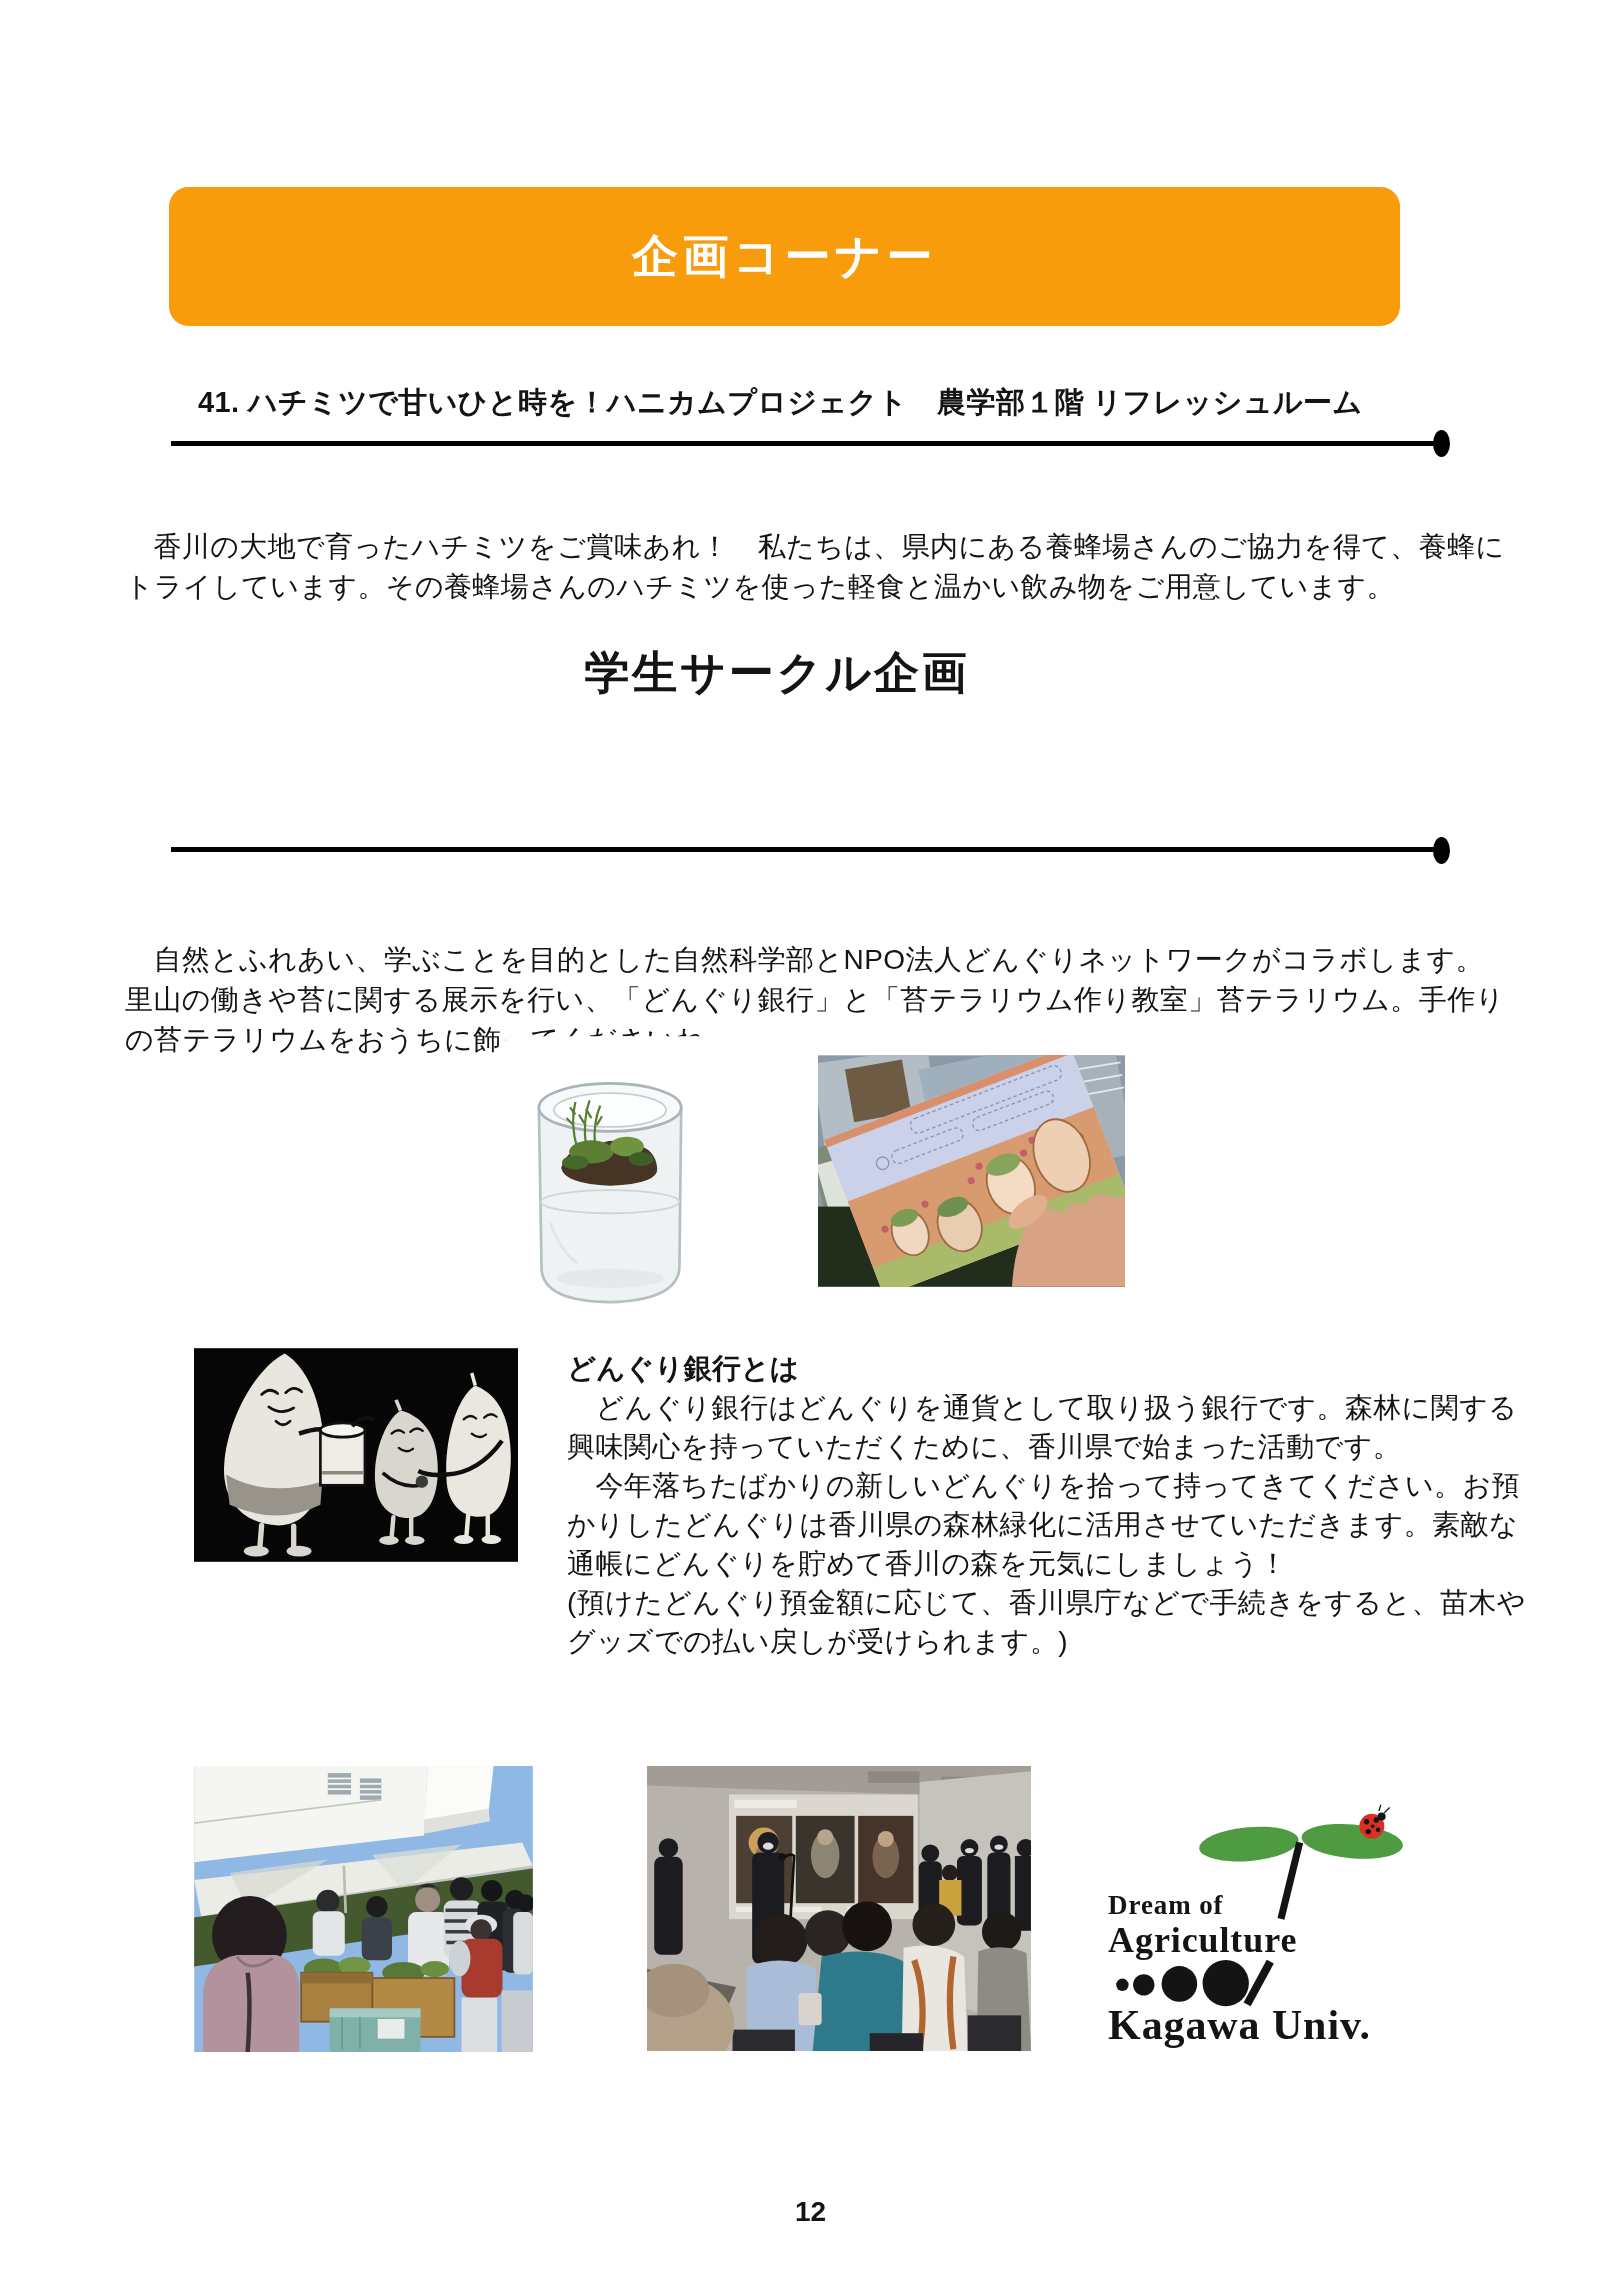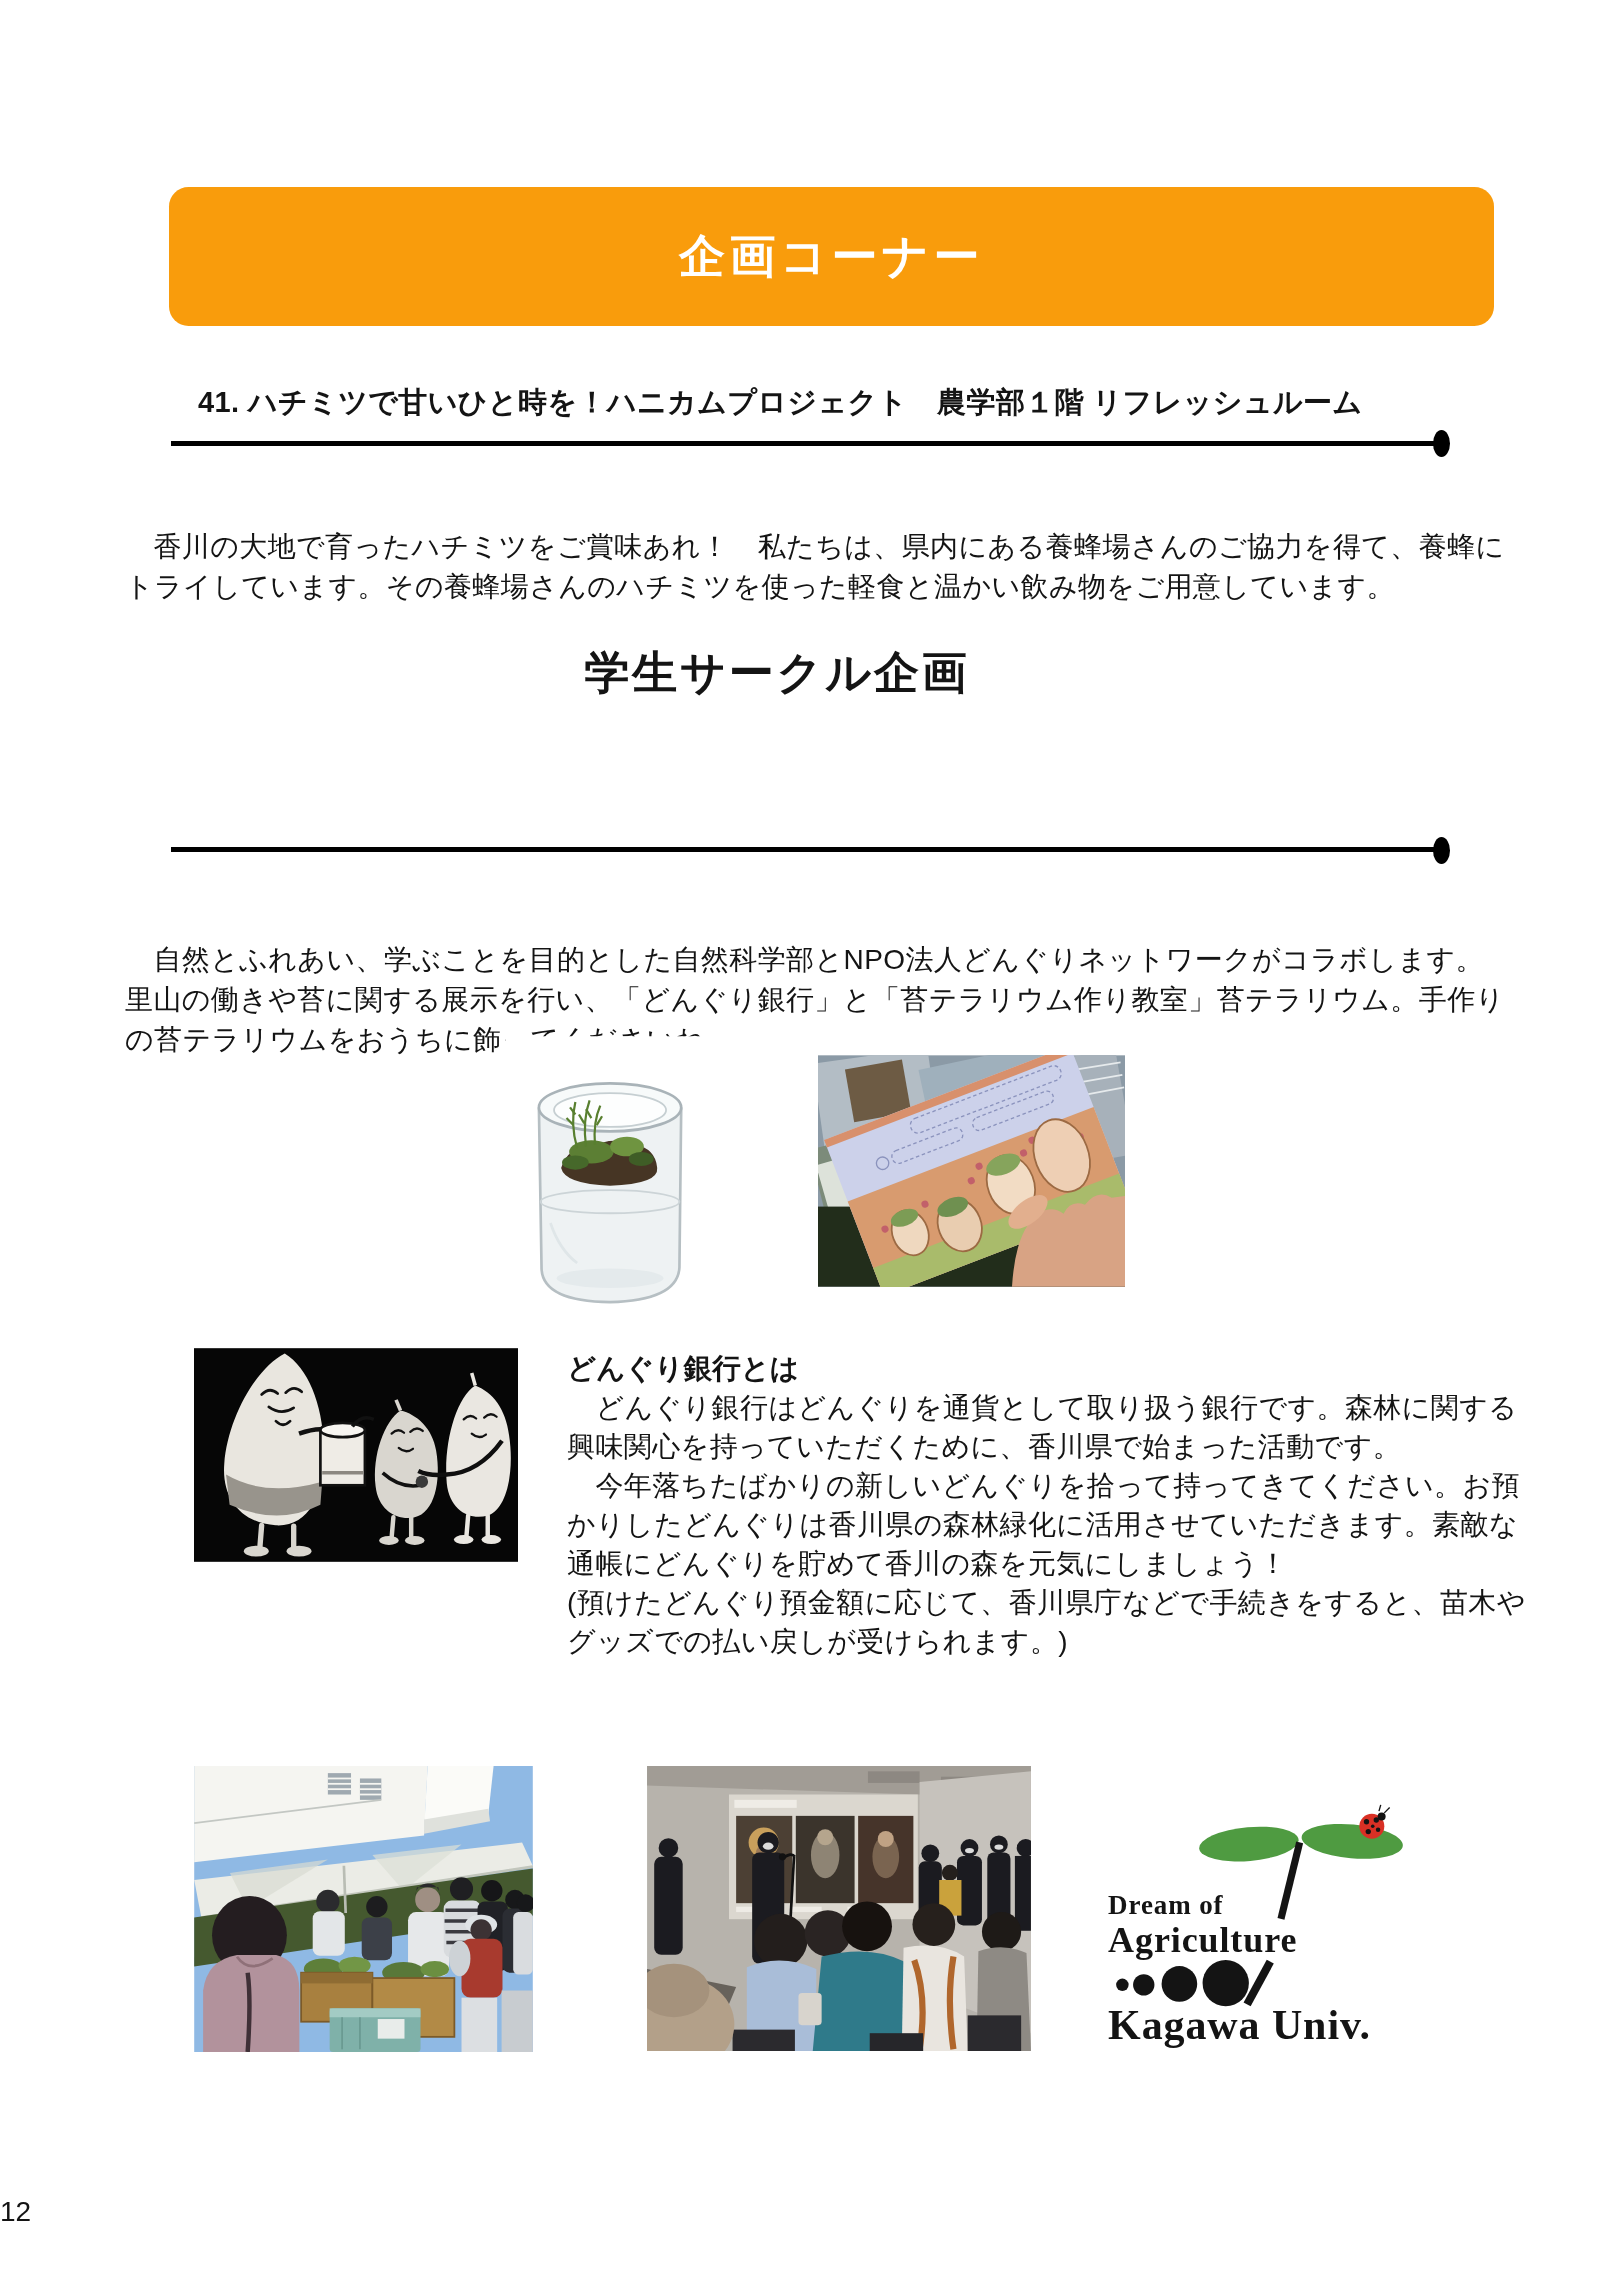--- a/index.html
+++ b/index.html
@@ -8,21 +8,21 @@
     width: 1621px;
     height: 2293px;
     background: #ffffff;
     font-family: "Liberation Sans", "DejaVu Sans", sans-serif;
     color: #141414;
     overflow: hidden;
   }
   .abs { position: absolute; }
 
   .banner {
-    left: 169px; top: 187px; width: 1325px; height: 139px;
+    left: 169px; top: 187px; width: 1231px; height: 139px;
     background: #F99C0C; border-radius: 19.6px;
     display: flex; align-items: center; justify-content: center;
   }
   .banner-title {
     color: #ffffff; font-size: 46px; font-weight: bold; letter-spacing: 4.5px;
   }
 
   .sec-heading {
     left: 198px; width: 1265px;
     font-size: 29px; font-weight: bold; white-space: nowrap; letter-spacing: 0.4px;
@@ -61,21 +61,21 @@
   .fig-presentation { left: 647px;  top: 1766px; width: 384px; height: 285px; }
 
   .logo { left: 1101px; top: 1787px; width: 392px; height: 303px; font-family: Liberation Serif, serif; }
   .logo svg { position: absolute; left: 0; top: 0; }
   .logo-text { position: absolute; color: #141414; font-weight: bold; white-space: nowrap; }
   .logo-line1 { left: 7.1px; top: 103px; font-size: 27px; letter-spacing: 0.9px; }
   .logo-line2 { left: 7.1px; top: 132px; font-size: 36px; letter-spacing: 0.9px; }
   .logo-line3 { left: 7.1px; top: 214px; font-size: 42px; letter-spacing: 0.9px; }
 
   .page-number {
-    left: 0; top: 2196px; width: 1621px; font-size: 28px;
+    left: 0; top: 2196px; width: 1621px; text-align: center; font-size: 28px; font-weight: bold;
   }
 </style>
 </head>
 <body>
 
 <div class="page">
 
   <div class="abs banner">
     <span class="banner-title">企画コーナー</span>
   </div>

